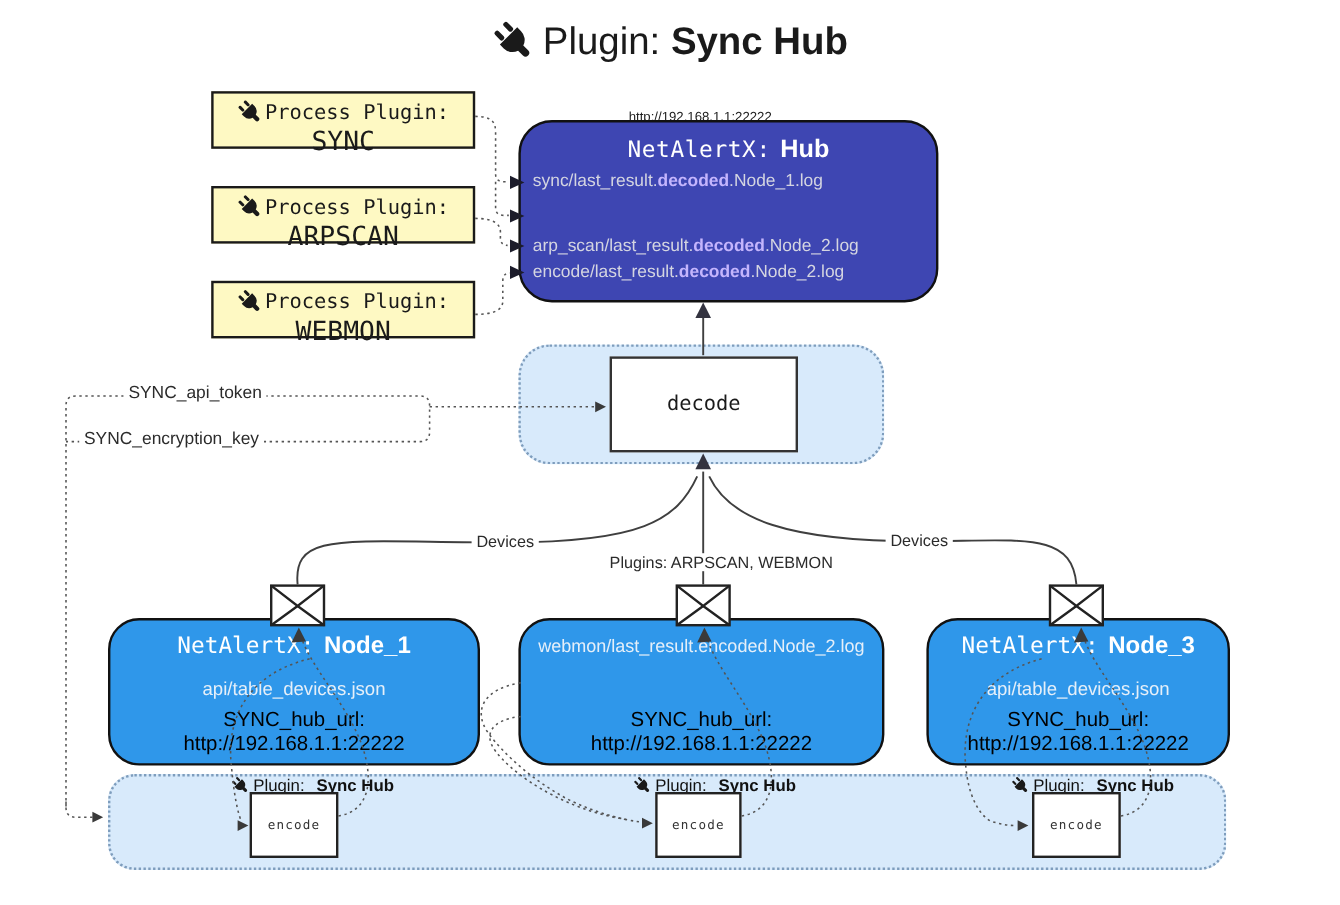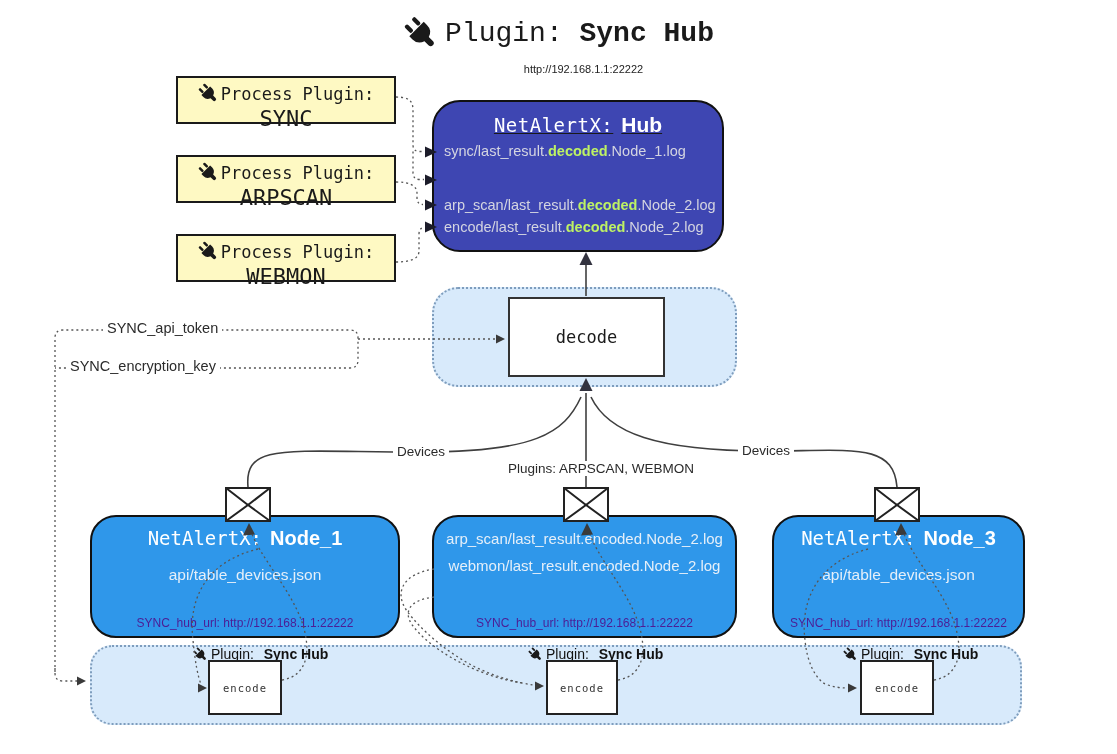--- a/index.html
+++ b/index.html
@@ -4,48 +4,48 @@
 <style>
   html,body{margin:0;padding:0;background:#fff;}
   body{font-family:"Liberation Sans","DejaVu Sans",sans-serif;color:#1a1a1a;}
   .stage{position:relative;width:1117px;height:754px;background:#fff;overflow:hidden;}
   .mono{font-family:"DejaVu Sans Mono","Liberation Mono",monospace;}
   svg.overlay{position:absolute;left:0;top:0;z-index:5;pointer-events:none;}
   .lbl{position:absolute;z-index:10;background:#fff;padding:0 4px;font-size:13.5px;color:#2b2b2b;white-space:nowrap;}
 
   
   .title-row{position:absolute;top:16px;left:50%;transform:translateX(-50%);display:flex;align-items:center;gap:7px;z-index:2;}
-  .title-row .t-text{font-size:28px;font-family:Liberation Mono, monospace;}
+  .title-row .t-text{font-size:32px;}
   .title-row b{font-weight:800;}
 
   
   .pbox{position:absolute;left:176px;width:220px;height:48px;background:#fef9c3;border:2px solid #1a1a1a;box-sizing:border-box;z-index:2;}
   .pbox .r1{display:flex;align-items:center;justify-content:center;gap:2px;margin-top:5px;font-size:17px;}
   .pbox .r2{text-align:center;font-size:22px;margin-top:2px;}
 
   
-  .hub-url{position:absolute;left:432px;top:63px;width:303px;text-align:center;font-size:11px;color:#222;z-index:2;}
-  .hub{position:absolute;left:432px;top:100px;width:292px;height:152px;background:#3E46B2;border:2px solid #111;border-radius:28px;box-sizing:border-box;z-index:2;text-decoration:underline;}
+  .hub-url{position:absolute;left:432px;top:92px;width:303px;text-align:center;font-size:11px;color:#222;z-index:2;}
+  .hub{position:absolute;left:432px;top:100px;width:350px;height:152px;background:#3E46B2;border:2px solid #111;border-radius:28px;box-sizing:border-box;z-index:2;}
   .hub-title{text-align:center;margin-top:11px;color:#fff;font-size:19px;white-space:nowrap;}
   .hub-title .mono{letter-spacing:.5px;}
   .hub-title b{font-size:21px;font-weight:800;margin-left:8px;}
   .hub-log{position:absolute;left:10px;white-space:nowrap;font-size:14.5px;color:#D4D5E1;z-index:2;}
-  .hub-log b{color:#bef264;font-weight:700;}
+  .hub-log b{color:#c4b5fd;font-weight:700;}
 
   
   .dband{position:absolute;left:432px;top:287px;width:305px;height:100px;background:#D8EAFB;border:2px dotted #7E9DBD;border-radius:26px;box-sizing:border-box;z-index:1;}
   .decode-box{position:absolute;left:508px;top:297px;width:157px;height:80px;background:#fff;border:2px solid #333;box-sizing:border-box;display:flex;align-items:center;justify-content:center;font-size:17px;z-index:2;}
 
   
   .node{position:absolute;top:515px;height:123px;background:#2F97EA;border:2px solid #111;border-radius:26px;box-sizing:border-box;z-index:2;}
   .node-title{text-align:center;margin-top:10px;color:#fff;font-size:19px;white-space:nowrap;}
   .node-title b{font-size:20px;font-weight:800;margin-left:8px;}
   .node-file{text-align:center;color:#E5EFF9;font-size:15.5px;white-space:nowrap;}
   .node-files2 .node-file{font-size:15px;line-height:27px;}
-  .node-huburl{position:absolute;bottom:6px;left:0;right:0;text-align:center;font-size:12px;color:#4c1d95;}
+  .node-huburl{position:absolute;bottom:6px;left:0;right:0;text-align:center;font-size:17px;color:#000000;}
 
   
   .eband{position:absolute;left:90px;top:645px;width:932px;height:80px;background:#D8EAFB;border:2px dotted #7E9DBD;border-radius:22px;box-sizing:border-box;z-index:1;}
   .plabel{position:absolute;top:646px;display:flex;align-items:center;gap:3px;font-size:14px;color:#111;z-index:3;white-space:nowrap;}
   .plabel b{font-weight:800;}
   .ebox{position:absolute;top:660px;height:55px;background:#fff;border:2px solid #222;box-sizing:border-box;display:flex;align-items:center;justify-content:center;font-size:10.5px;letter-spacing:1px;color:#333;z-index:3;}
 </style>
 </head>
 <body>
 
@@ -183,21 +183,20 @@
   <div class="lbl" style="left:738px;top:443px">Devices</div>
 
   <div class="node" style="left:90px;width:310px">
     <div class="node-title"><span class="mono">NetAlertX:</span><b>Node_1</b></div>
     <div class="node-file" style="margin-top:16px">api/table_devices.json</div>
     <div class="node-huburl">SYNC_hub_url: http://192.168.1.1:22222</div>
   </div>
 
   <div class="node" style="left:432px;width:305px">
     <div class="node-files2" style="margin-top:8px">
-      <div class="node-file">arp_scan/last_result.encoded.Node_2.log</div>
       <div class="node-file">webmon/last_result.encoded.Node_2.log</div>
     </div>
     <div class="node-huburl">SYNC_hub_url: http://192.168.1.1:22222</div>
   </div>
 
   <div class="node" style="left:772px;width:253px">
     <div class="node-title"><span class="mono">NetAlertX:</span><b>Node_3</b></div>
     <div class="node-file" style="margin-top:16px">api/table_devices.json</div>
     <div class="node-huburl">SYNC_hub_url: http://192.168.1.1:22222</div>
   </div>

